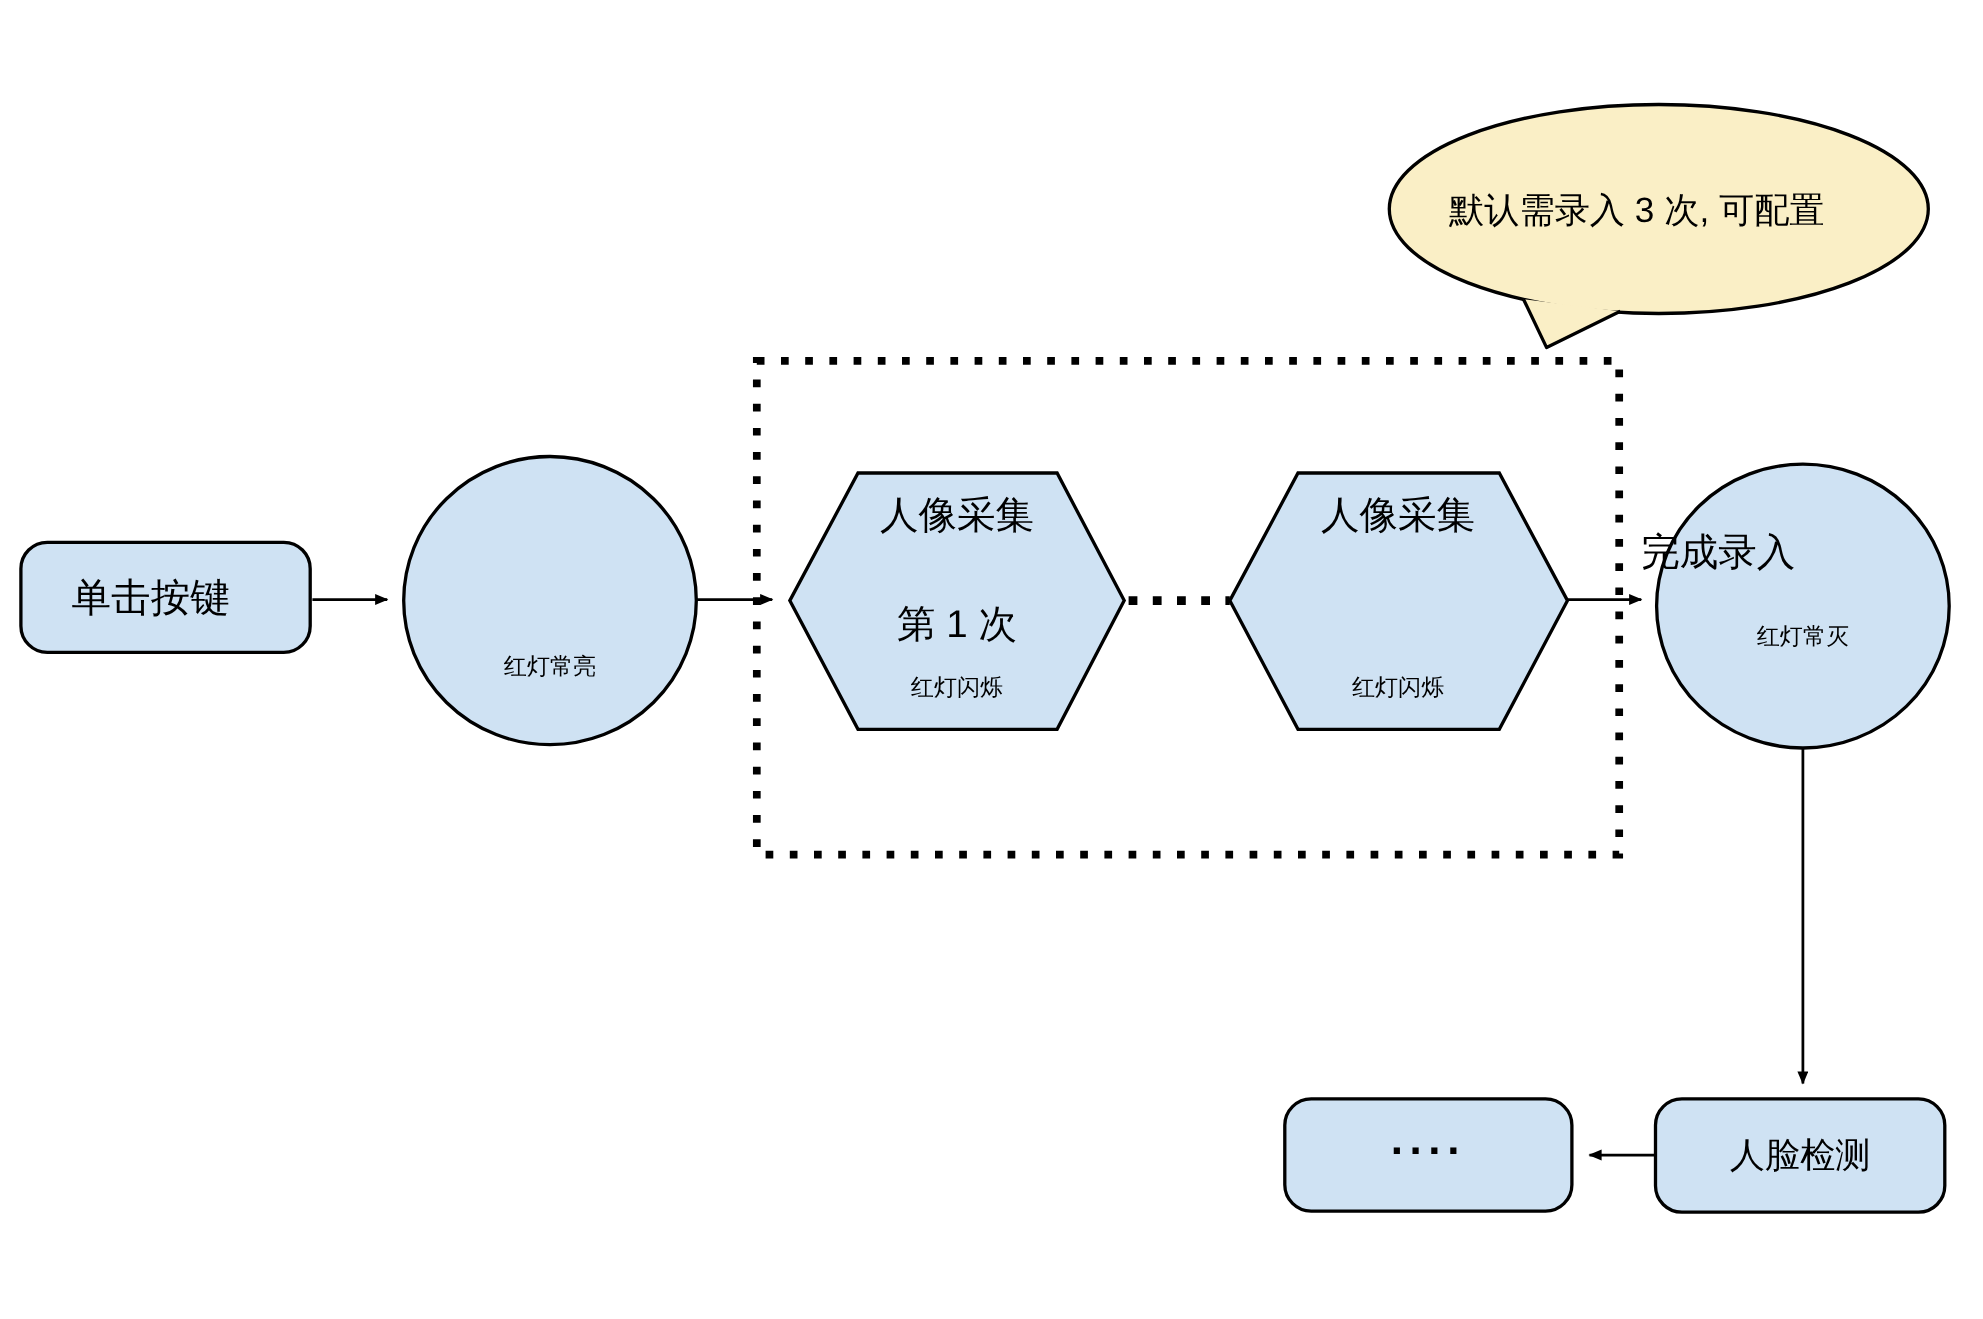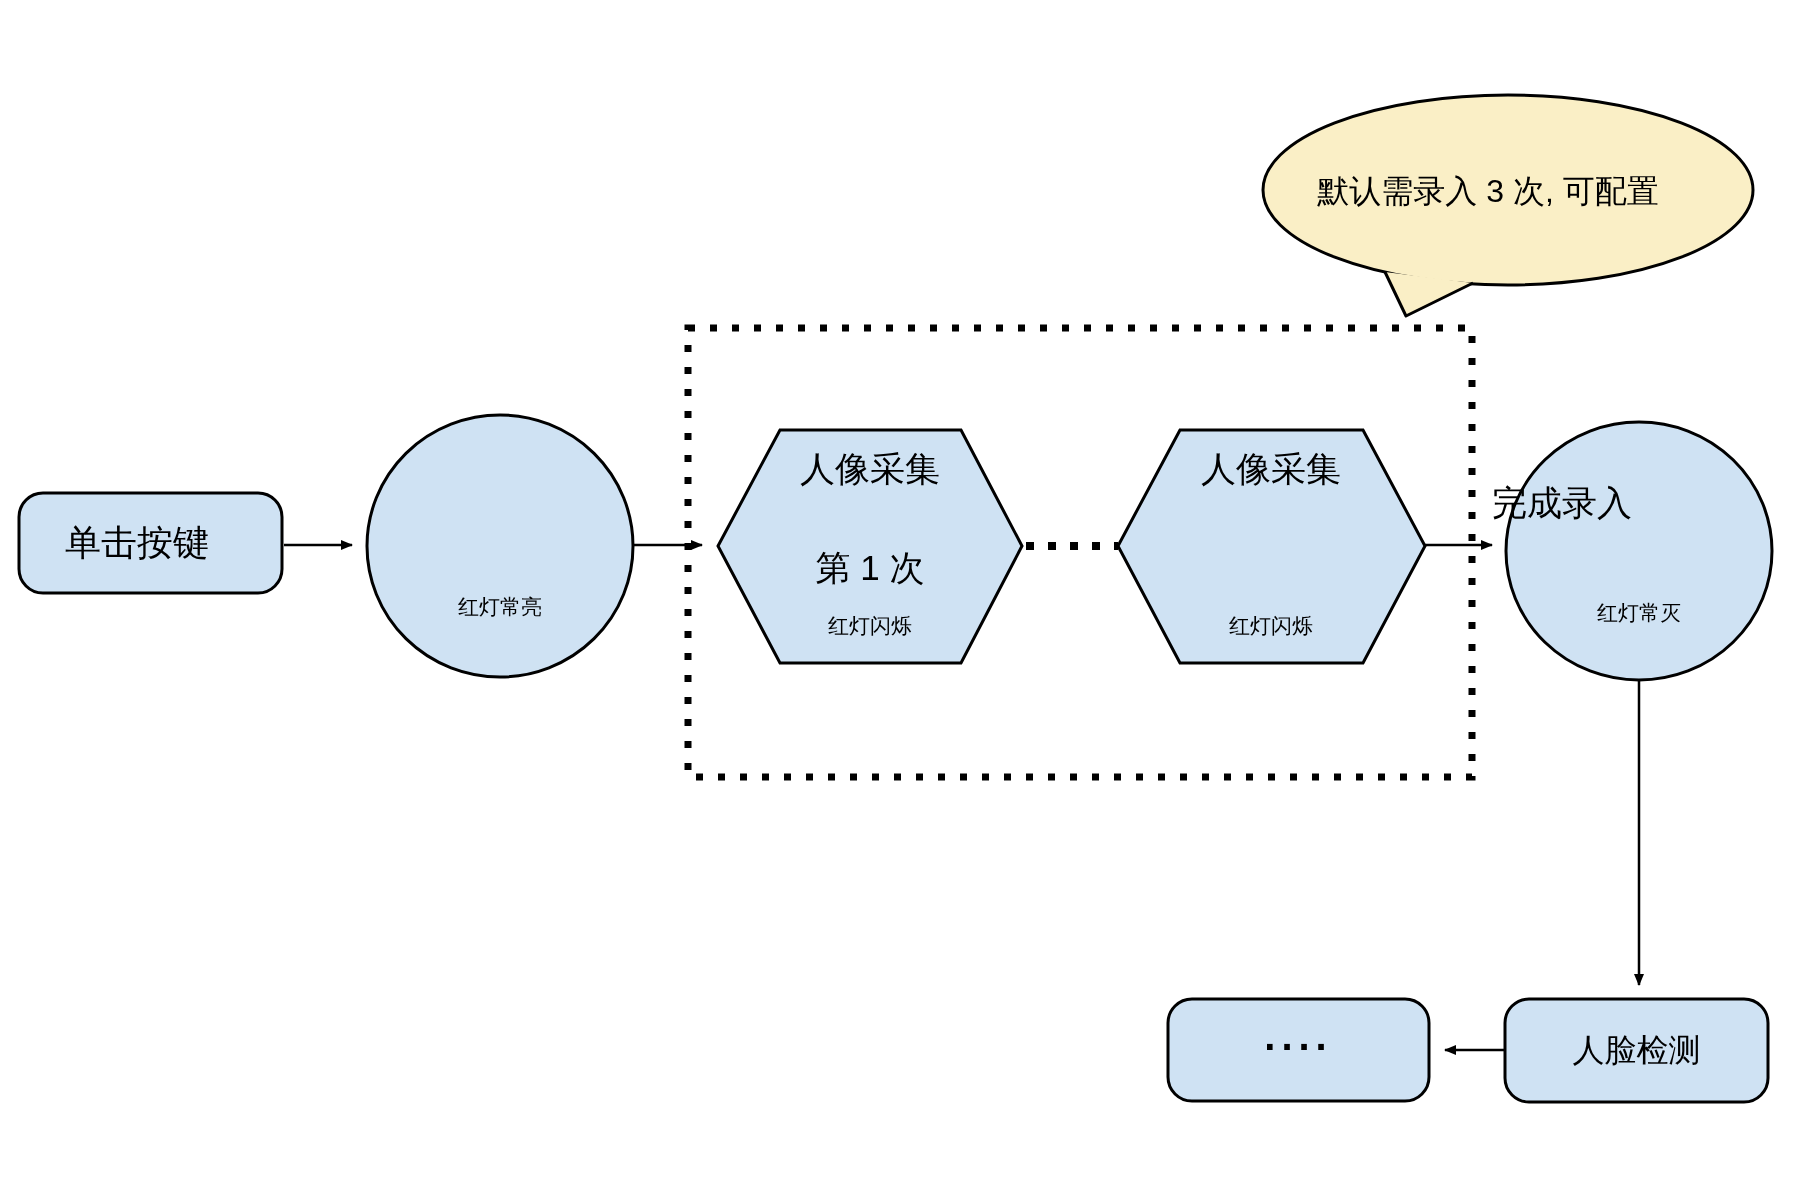--- a/index.html
+++ b/index.html
@@ -70,21 +70,21 @@
   <div class="label t-sm" style="left:367px; top:593px; width:266px; height:28px;">红灯常亮</div>
 
   <div class="label t-lg" style="left:740px; top:447px; width:260px; height:44px;">人像采集</div>
   <div class="label t-lg" style="left:740px; top:534px; width:260px; height:44px;margin-top:12px;">第 1 次</div>
   <div class="label t-sm" style="left:740px; top:612px; width:260px; height:28px;">红灯闪烁</div>
 
   <div class="label t-lg" style="left:1141px; top:447px; width:260px; height:44px;">人像采集</div>
   <div class="label t-sm" style="left:1141px; top:612px; width:260px; height:28px;">红灯闪烁</div>
 
   <div class="label t-lg" style="left:1429px; top:481px; width:266px; height:44px;">完成录入</div>
-  <div class="label t-sm" style="left:1506px; top:600px; width:266px; height:28px;font-family:Liberation Serif, serif;">红灯常灭</div>
+  <div class="label t-sm" style="left:1506px; top:565px; width:266px; height:28px;">红灯常灭</div>
 
   <div class="label t-lg" style="left:1505px; top:999px; width:263px; height:103px; font-size:32px;">人脸检测</div>
 
   <div class="label t-dots" style="left:1168px; top:985px; width:261px; height:102px;">....</div>
 
   <div class="label t-md" style="left:1318px; top:168px; width:340px; height:48px;">默认需录入 3 次, 可配置</div>
 
 </div>
 
 </body></html>

